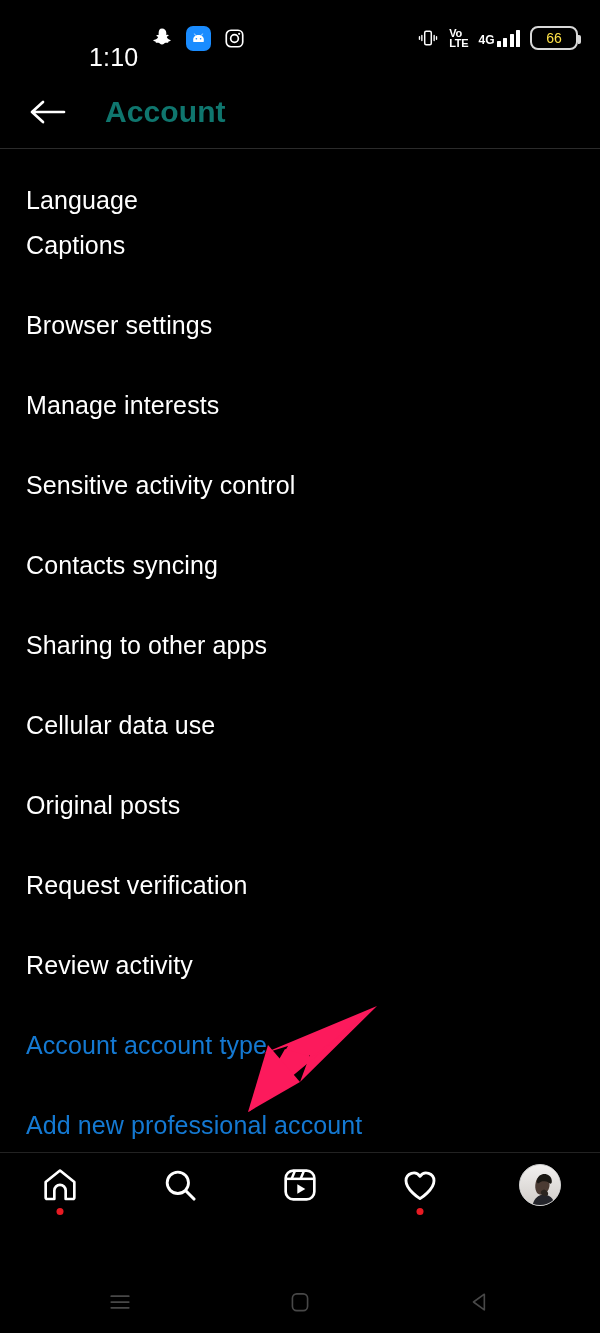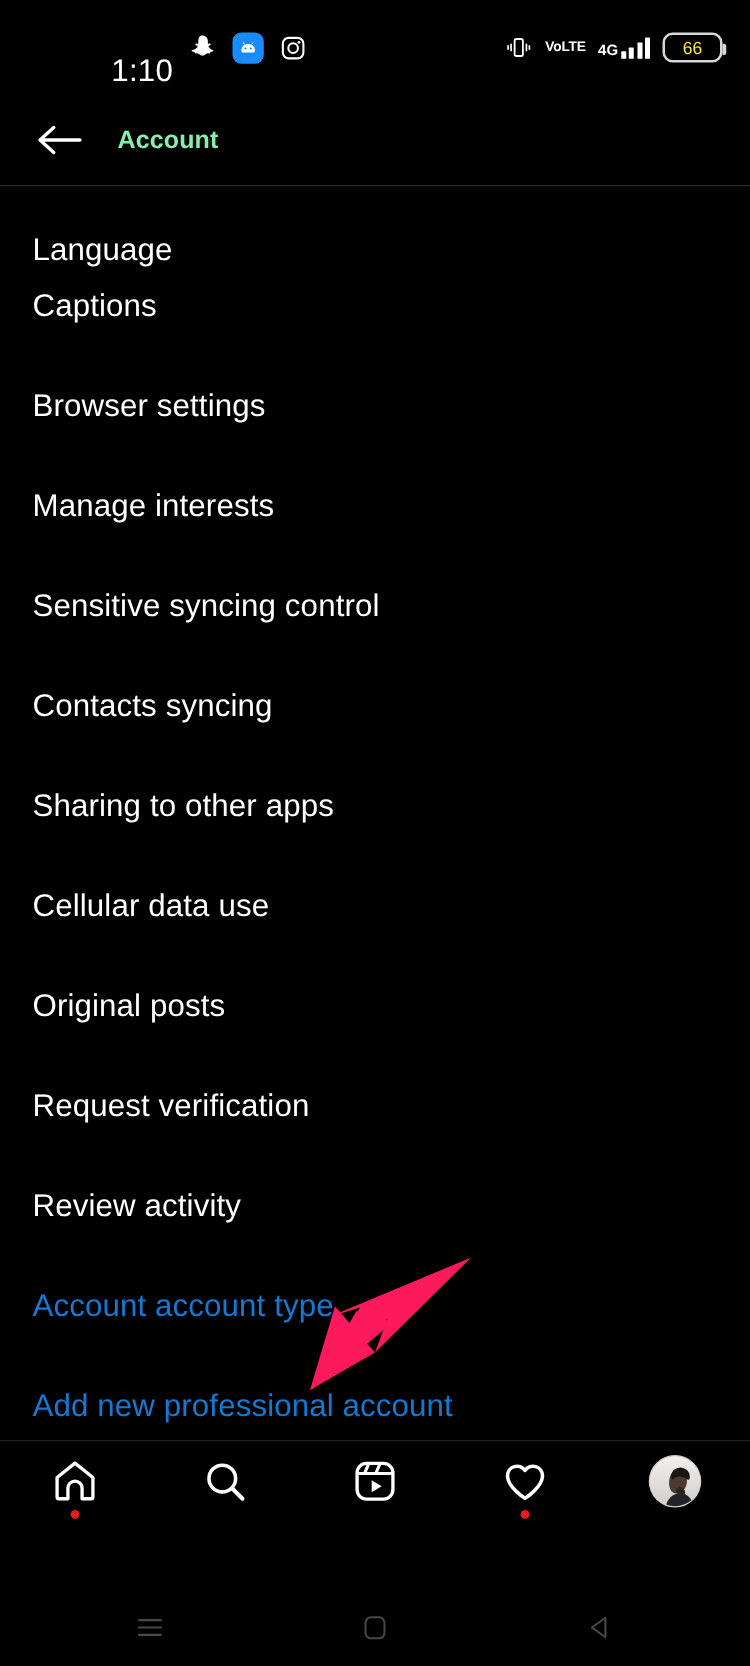--- a/index.html
+++ b/index.html
@@ -37,21 +37,21 @@
   .ic { display:block; }
 
   .snap-ic { width:22px; height:22px; }
   .blue-badge {
     width:25px; height:25px; border-radius:7px; background:#1a8cff;
     display:flex; align-items:center; justify-content:center;
   }
   .ig-ic { width:21px; height:21px; }
 
   .volte {
-    display:flex; flex-direction:row; 
+    display:flex; flex-direction:column; 
     line-height:0.92; font-size:11px; font-weight:700; color:#fff;
     letter-spacing:-0.2px;
   }
   .net-wrap { display:flex; align-items:flex-end; gap:2px; }
   .net-g {
     font-size:12px; font-weight:700; color:#fff; line-height:1;
     margin-bottom:1px;
   }
   .bars { display:flex; align-items:flex-end; gap:2.5px; height:17px; }
   .bars i { display:block; width:4px; background:#fff; border-radius:0.5px; }
@@ -74,22 +74,22 @@
   .header {
     position:absolute; top:76px; left:0; right:0; height:72px;
     display:flex; align-items:center;
   }
   .back-btn {
     width:60px; height:60px; margin-left:18px;
     display:flex; align-items:center; justify-content:center;
     cursor:pointer;
   }
   .page-title {
-    font-size:20px; font-weight:700; color:#86efac;
-    margin-left:16px; letter-spacing:0.1px;
+    font-size:30px; font-weight:700; color:#0f766e;
+    margin-left:27px; letter-spacing:0.1px;
   }
 
   
   .divider {
     position:absolute; top:148px; left:0; right:0; height:1px;
     background:#2b2b2b;
   }
   .list {
     position:absolute; top:149px; left:0; right:0; bottom:180px;
     overflow:hidden;
@@ -223,21 +223,21 @@
       <div class="row">
         <span class="row-label">Captions</span>
       </div>
       <div class="row">
         <span class="row-label">Browser settings</span>
       </div>
       <div class="row">
         <span class="row-label">Manage interests</span>
       </div>
       <div class="row">
-        <span class="row-label">Sensitive syncing control</span>
+        <span class="row-label">Sensitive activity control</span>
       </div>
       <div class="row">
         <span class="row-label">Contacts syncing</span>
       </div>
       <div class="row">
         <span class="row-label">Sharing to other apps</span>
       </div>
       <div class="row">
         <span class="row-label">Cellular data use</span>
       </div>

